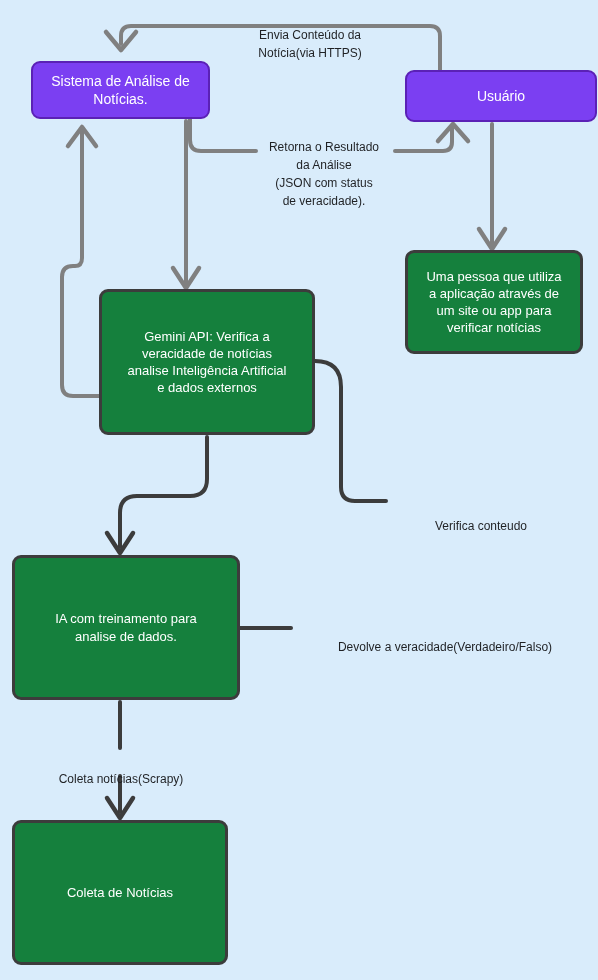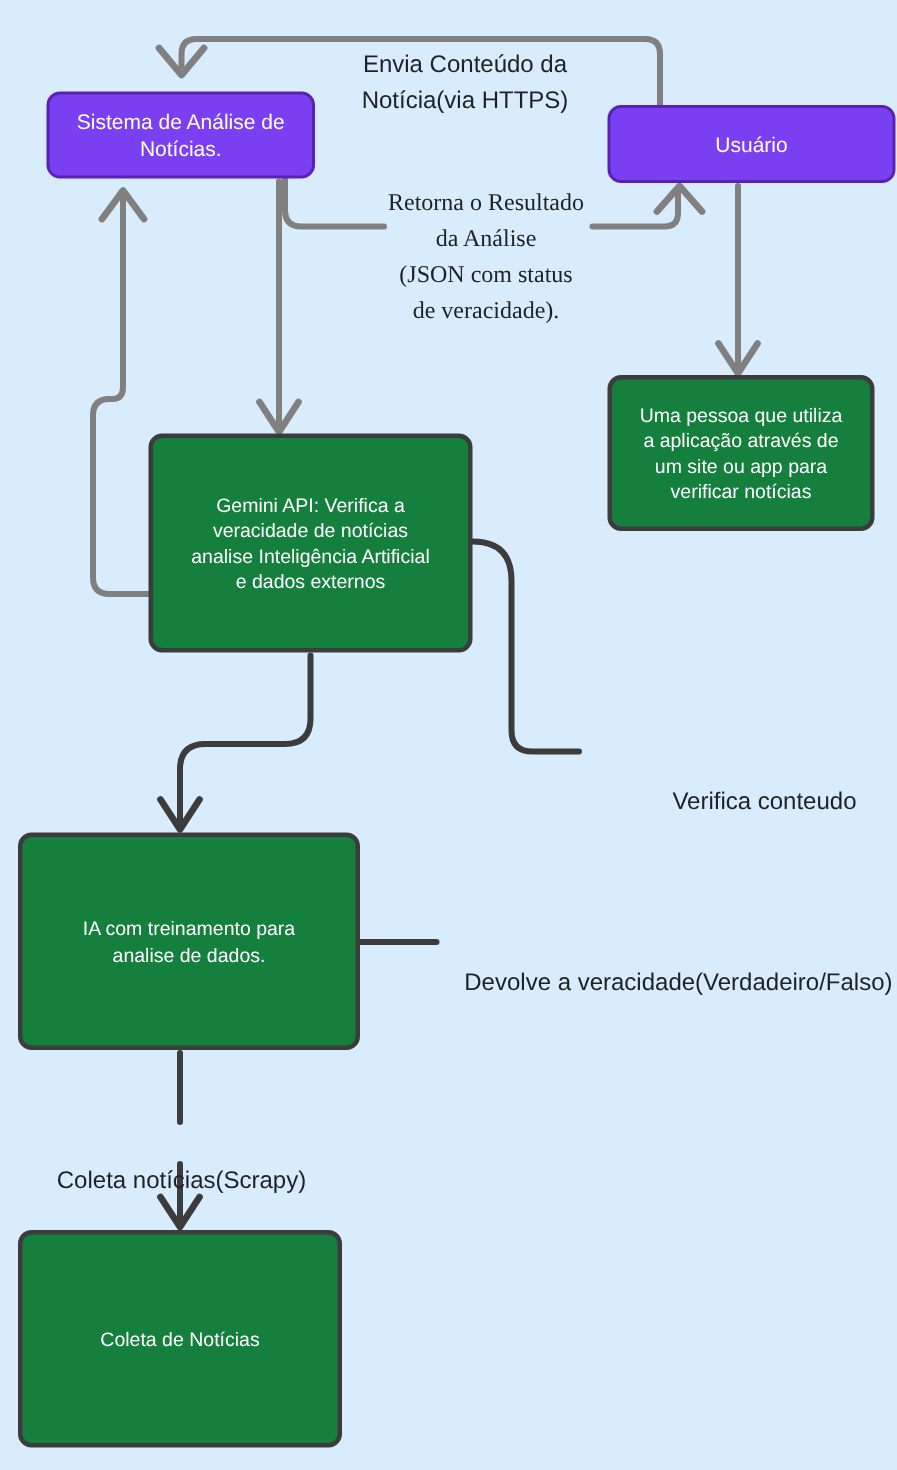--- a/index.html
+++ b/index.html
@@ -31,26 +31,26 @@
   }
   .node.gray{
     background:#15803d;
     border:3px solid #3c3c3c;
     font-size:13px;
   }
 
   .edge-label{
     position:absolute;
     color:#1f2124;
-    font-size:16px;
+    font-size:12px;
     line-height:1.5;
     text-align:center;
     white-space:pre-line;
   }
-  .edge-label.left{text-align:right;}
+  .edge-label.left{text-align:center;}
 </style>
 </head>
 <body>
 
 <div id="canvas">
 
   <svg class="edges" viewBox="0 0 598 980" xmlns="http://www.w3.org/2000/svg">
 
     <g>
       <path d="M 440,70 L 440,36 Q 440,26 430,26 L 131,26 Q 121,26 121,36 L 121,44" fill="none" stroke="#808080" stroke-width="4" stroke-linecap="round"></path>
@@ -129,21 +129,21 @@
 
   <div class="node gray" style="left:12px;top:820px;width:216px;height:145px;">
     <span>Coleta de Notícias</span>
   </div>
 
   <div class="edge-label" style="left:215px;top:8px;width:190px;">
     <span>Envia Conteúdo da
 Notícia(via HTTPS)</span>
   </div>
 
-  <div class="edge-label" style="left:248px;top:100px;width:152px;font-family:Liberation Serif, serif;">
+  <div class="edge-label" style="left:248px;top:120px;width:152px;">
     <span>Retorna o Resultado
 da Análise
 (JSON com status
 de veracidade).</span>
   </div>
 
   <div class="edge-label left" style="left:391px;top:499px;width:180px;">
     <span>Verifica conteudo</span>
   </div>
 

